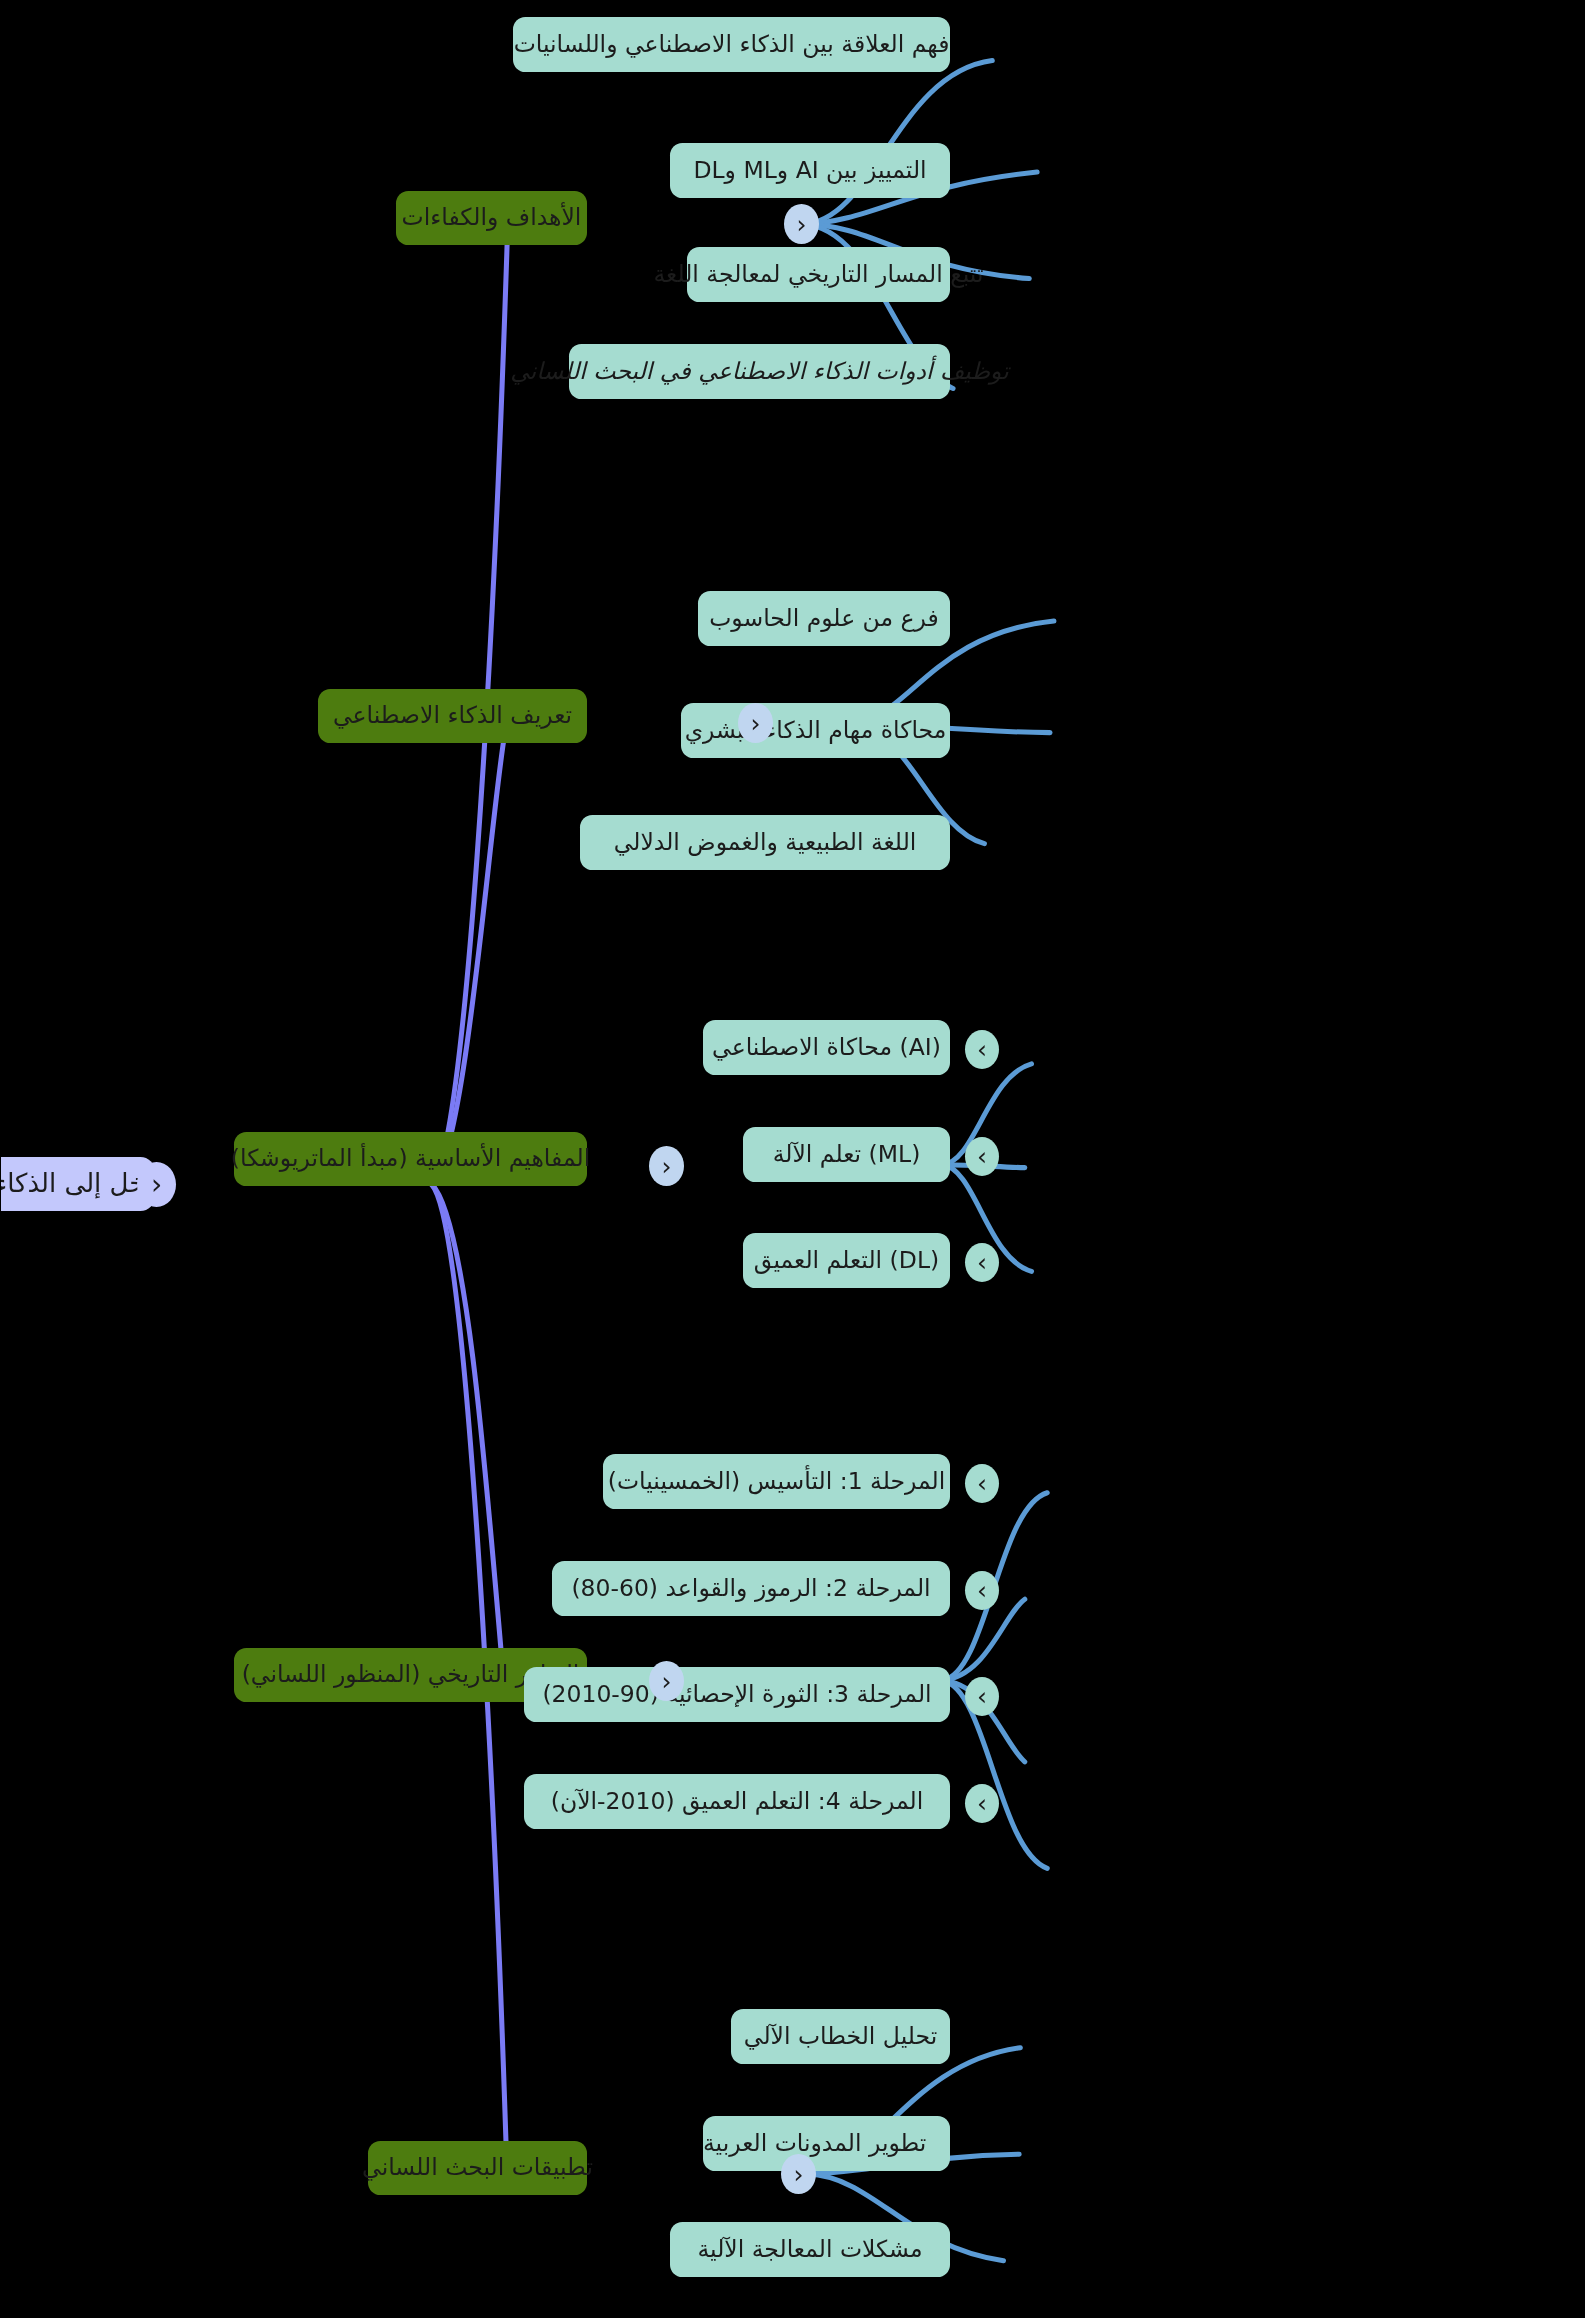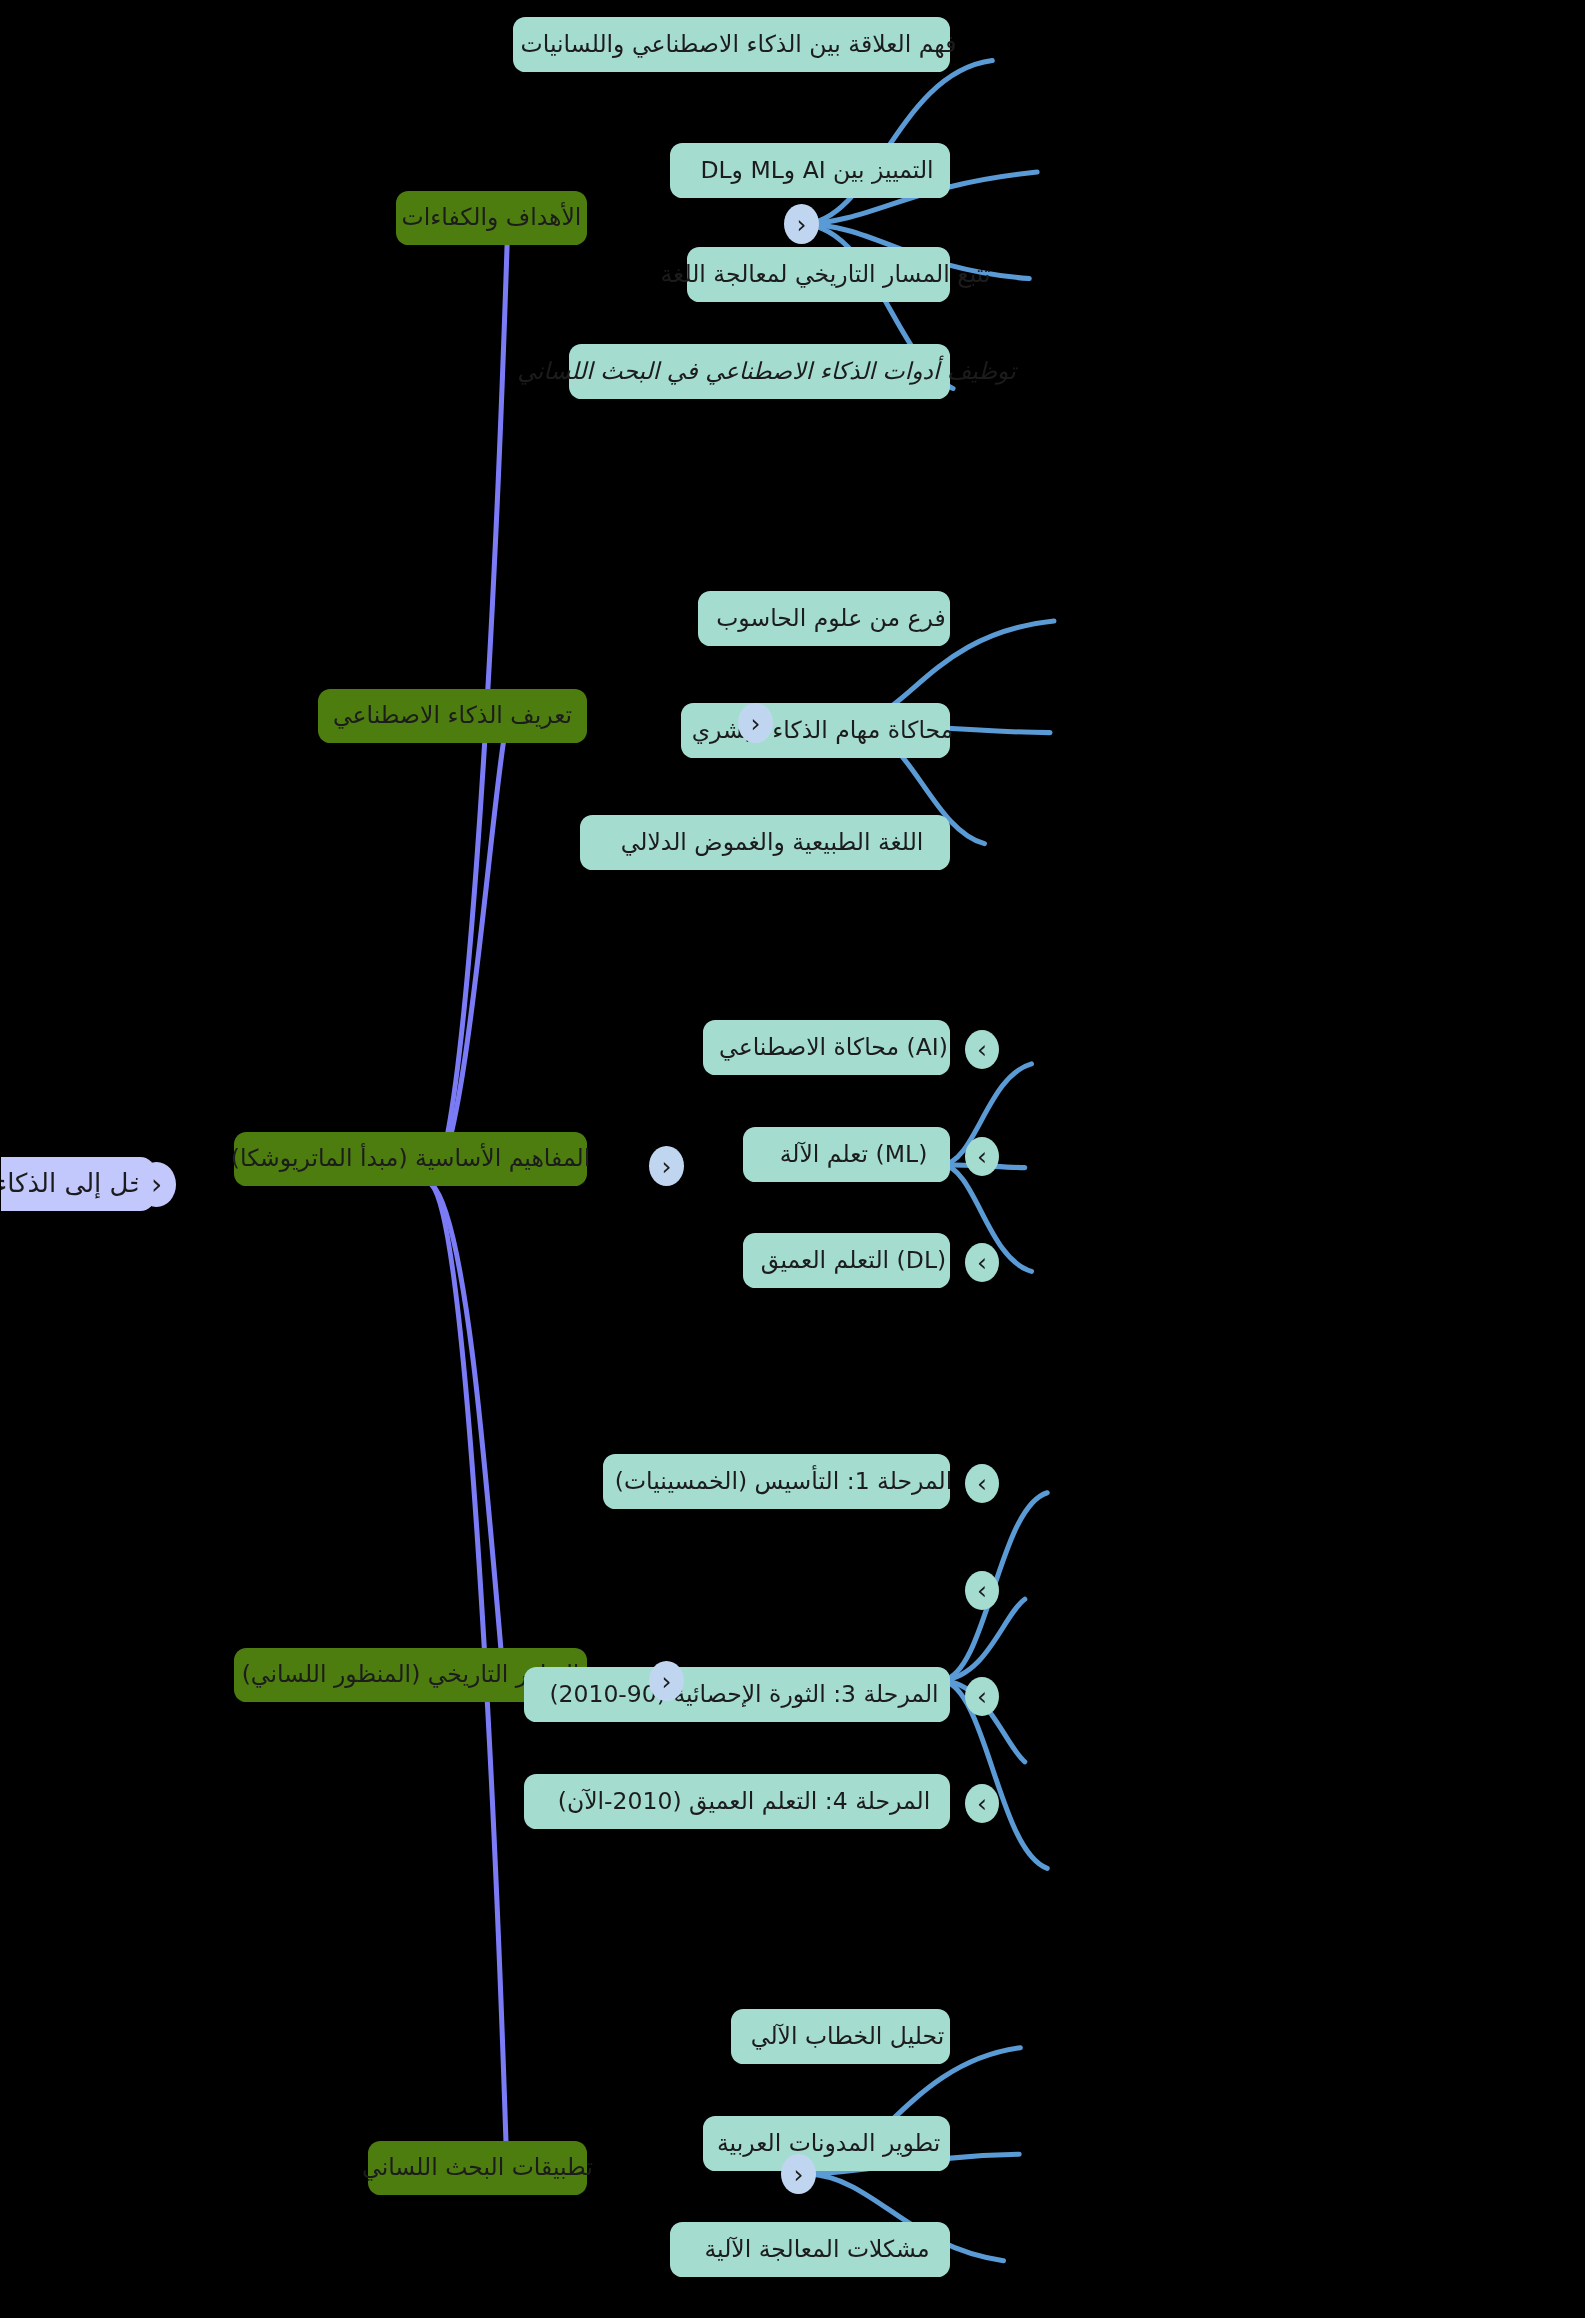--- a/index.html
+++ b/index.html
@@ -45,21 +45,21 @@
     border-radius:12.3px;
   }
   .node.branch .label{font-size:23.5px;}
 
   
   .node.leaf{
     background:#a5dcd0;
     height:55px;
     border-radius:12.3px;
   }
-  .node.leaf .label{font-size:23.5px;margin-left:14px;}
+  .node.leaf .label{font-size:23.5px;}
 
   
   .toggle{
     position:absolute;
     width:35px;height:40px;
     border-radius:50%;
     display:flex;align-items:center;justify-content:center;
     font-size:25px;
     color:#1c1c1c;
     font-family:"DejaVu Sans","Liberation Sans",sans-serif;
@@ -179,20 +179,23 @@
   <div class="node branch" style="right:999px; top:1648px; width:353px;">
     <span class="label">التطور التاريخي (المنظور اللساني)</span>
   </div>
   <div class="toggle branch-tg" style="right:902px; top:1661px;">‹</div>
 
   <div class="node leaf" style="right:636px; top:1454px; width:347px;align-items:center;">
     <span class="label">المرحلة 1: التأسيس (الخمسينيات)</span>
   </div>
   <div class="toggle leaf-tg" style="right:587px; top:1464px;">›</div>
 
+  <div class="node leaf" style="right:636px; top:1561px; width:398px;">
+    <span class="label">المرحلة 2: الرموز والقواعد (60-80)</span>
+  </div>
   <div class="toggle leaf-tg" style="right:587px; top:1571px;">›</div>
 
   <div class="node leaf" style="right:636px; top:1667px; width:426px;">
     <span class="label">المرحلة 3: الثورة الإحصائية (90-2010)</span>
   </div>
   <div class="toggle leaf-tg" style="right:587px; top:1677px;">›</div>
 
   <div class="node leaf" style="right:636px; top:1774px; width:426px;">
     <span class="label">المرحلة 4: التعلم العميق (2010-الآن)</span>
   </div>

